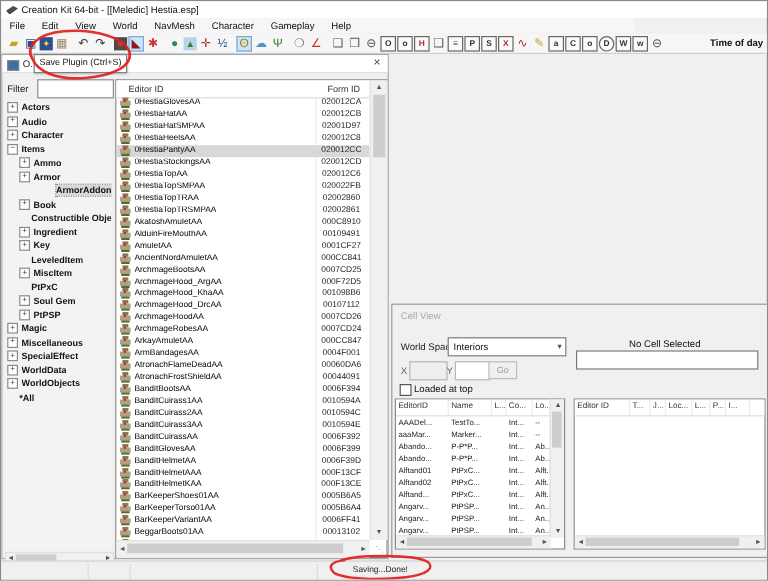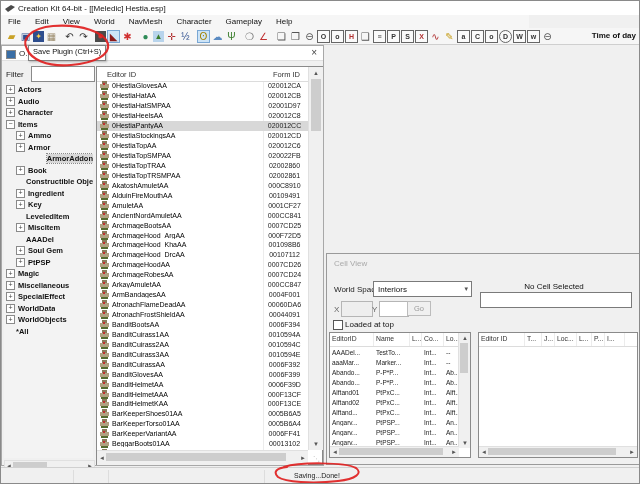--- a/index.html
+++ b/index.html
@@ -216,21 +216,21 @@
         <div class="tnode" style="padding-left: 12px;">
           <span class="texp none"></span>
           <span class="tl">LeveledItem</span>
         </div>
         <div class="tnode" style="padding-left: 12px;">
           <span class="texp">+</span>
           <span class="tl">MiscItem</span>
         </div>
         <div class="tnode" style="padding-left: 12px;">
           <span class="texp none"></span>
-          <span class="tl">AAADel</span>
+          <span class="tl">PtPxC</span>
         </div>
         <div class="tnode" style="padding-left: 12px;">
           <span class="texp">+</span>
           <span class="tl">Soul Gem</span>
         </div>
         <div class="tnode" style="padding-left: 12px;">
           <span class="texp">+</span>
           <span class="tl">PtPSP</span>
         </div>
         <div class="tnode" style="padding-left: 2px;">

